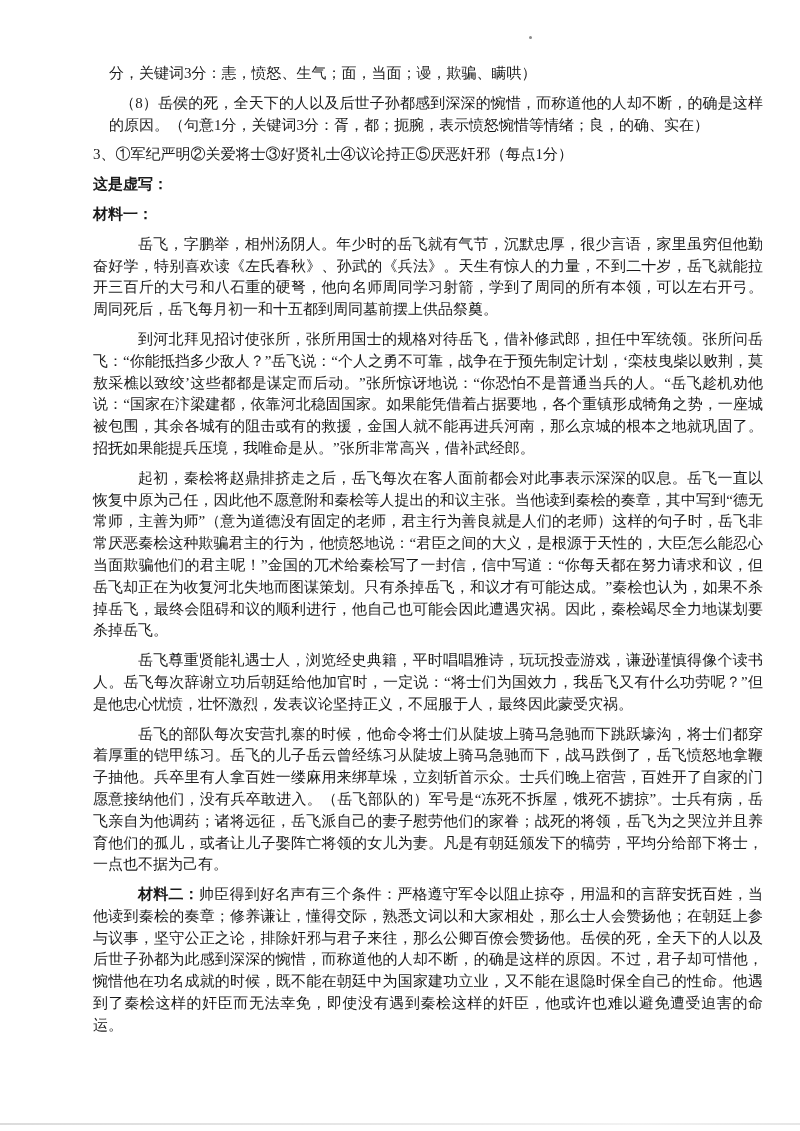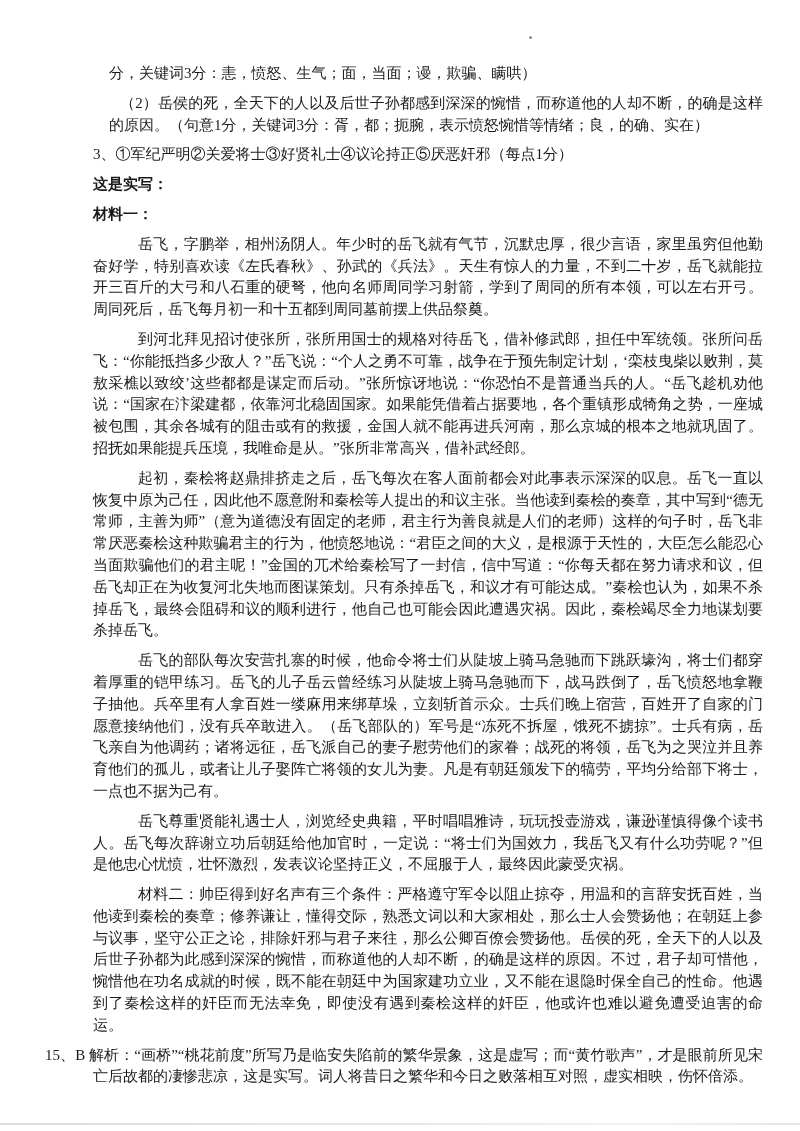--- a/index.html
+++ b/index.html
@@ -43,21 +43,21 @@
     text-align: left;
   }
   .label {
     font-weight: 700;
     text-align: left;
   }
   .para {
     text-indent: 3em;
   }
   .bold {
-    font-weight: 400;
+    font-weight: 700;
   }
   .q15-line {
     text-indent: -48px;
     padding-left: 0;
   }
   .artifact-dot {
     position: absolute;
     left: 529px;
     top: 36px;
     width: 3px;
@@ -78,45 +78,42 @@
 <body>
 
 <div class="page">
 
   <div class="artifact-dot"></div>
 
   <div class="content">
 
     <div class="q13-block">
       <p class="q13-line1">分，关键词3分：恚，愤怒、生气；面，当面；谩，欺骗、瞒哄）</p>
-      <p class="q13-item2">（2）岳侯的死，全天下的人以及后世子孙都感到深深的惋惜，而称道他的人却不断，的确是这样的原因。（句意1分，关键词3分：胥，都；扼腕，表示愤怒惋惜等情绪；良，的确、实在）</p>
+      <p class="q13-item2">（8）岳侯的死，全天下的人以及后世子孙都感到深深的惋惜，而称道他的人却不断，的确是这样的原因。（句意1分，关键词3分：胥，都；扼腕，表示愤怒惋惜等情绪；良，的确、实在）</p>
     </div>
 
     <p class="q14-line">3、①军纪严明②关爱将士③好贤礼士④议论持正⑤厌恶奸邪（每点1分）</p>
 
-    <p class="label">这是实写：</p>
+    <p class="label">这是虚写：</p>
 
     <p class="label">材料一：</p>
 
     <p class="para">岳飞，字鹏举，相州汤阴人。年少时的岳飞就有气节，沉默忠厚，很少言语，家里虽穷但他勤奋好学，特别喜欢读《左氏春秋》、孙武的《兵法》。天生有惊人的力量，不到二十岁，岳飞就能拉开三百斤的大弓和八石重的硬弩，他向名师周同学习射箭，学到了周同的所有本领，可以左右开弓。周同死后，岳飞每月初一和十五都到周同墓前摆上供品祭奠。</p>
 
     <p class="para">到河北拜见招讨使张所，张所用国士的规格对待岳飞，借补修武郎，担任中军统领。张所问岳飞：“你能抵挡多少敌人？”岳飞说：“个人之勇不可靠，战争在于预先制定计划，‘栾枝曳柴以败荆，莫敖采樵以致绞’这些都都是谋定而后动。”张所惊讶地说：“你恐怕不是普通当兵的人。“岳飞趁机劝他说：“国家在汴梁建都，依靠河北稳固国家。如果能凭借着占据要地，各个重镇形成犄角之势，一座城被包围，其余各城有的阻击或有的救援，金国人就不能再进兵河南，那么京城的根本之地就巩固了。招抚如果能提兵压境，我唯命是从。”张所非常高兴，借补武经郎。</p>
 
     <p class="para">起初，秦桧将赵鼎排挤走之后，岳飞每次在客人面前都会对此事表示深深的叹息。岳飞一直以恢复中原为己任，因此他不愿意附和秦桧等人提出的和议主张。当他读到秦桧的奏章，其中写到“德无常师，主善为师”（意为道德没有固定的老师，君主行为善良就是人们的老师）这样的句子时，岳飞非常厌恶秦桧这种欺骗君主的行为，他愤怒地说：“君臣之间的大义，是根源于天性的，大臣怎么能忍心当面欺骗他们的君主呢！”金国的兀术给秦桧写了一封信，信中写道：“你每天都在努力请求和议，但岳飞却正在为收复河北失地而图谋策划。只有杀掉岳飞，和议才有可能达成。”秦桧也认为，如果不杀掉岳飞，最终会阻碍和议的顺利进行，他自己也可能会因此遭遇灾祸。因此，秦桧竭尽全力地谋划要杀掉岳飞。</p>
 
 
+    <p class="para">岳飞尊重贤能礼遇士人，浏览经史典籍，平时唱唱雅诗，玩玩投壶游戏，谦逊谨慎得像个读书人。岳飞每次辞谢立功后朝廷给他加官时，一定说：“将士们为国效力，我岳飞又有什么功劳呢？”但是他忠心忧愤，壮怀激烈，发表议论坚持正义，不屈服于人，最终因此蒙受灾祸。</p>
+
     <p class="para">岳飞的部队每次安营扎寨的时候，他命令将士们从陡坡上骑马急驰而下跳跃壕沟，将士们都穿着厚重的铠甲练习。岳飞的儿子岳云曾经练习从陡坡上骑马急驰而下，战马跌倒了，岳飞愤怒地拿鞭子抽他。兵卒里有人拿百姓一缕麻用来绑草垛，立刻斩首示众。士兵们晚上宿营，百姓开了自家的门愿意接纳他们，没有兵卒敢进入。（岳飞部队的）军号是“冻死不拆屋，饿死不掳掠”。士兵有病，岳飞亲自为他调药；诸将远征，岳飞派自己的妻子慰劳他们的家眷；战死的将领，岳飞为之哭泣并且养育他们的孤儿，或者让儿子娶阵亡将领的女儿为妻。凡是有朝廷颁发下的犒劳，平均分给部下将士，一点也不据为己有。</p>
-
-    <p class="para">岳飞尊重贤能礼遇士人，浏览经史典籍，平时唱唱雅诗，玩玩投壶游戏，谦逊谨慎得像个读书人。岳飞每次辞谢立功后朝廷给他加官时，一定说：“将士们为国效力，我岳飞又有什么功劳呢？”但是他忠心忧愤，壮怀激烈，发表议论坚持正义，不屈服于人，最终因此蒙受灾祸。</p>
 
     <p class="para">
       <span class="bold">材料二：</span><span>帅臣得到好名声有三个条件：严格遵守军令以阻止掠夺，用温和的言辞安抚百姓，当他读到秦桧的奏章；修养谦让，懂得交际，熟悉文词以和大家相处，那么士人会赞扬他；在朝廷上参与议事，坚守公正之论，排除奸邪与君子来往，那么公卿百僚会赞扬他。岳侯的死，全天下的人以及后世子孙都为此感到深深的惋惜，而称道他的人却不断，的确是这样的原因。不过，君子却可惜他，惋惜他在功名成就的时候，既不能在朝廷中为国家建功立业，又不能在退隐时保全自己的性命。他遇到了秦桧这样的奸臣而无法幸免，即使没有遇到秦桧这样的奸臣，他或许也难以避免遭受迫害的命运。</span>
     </p>
 
-    <p class="q15-line">
-      <span class="bold">15、B</span><span class="bold">  解析：</span><span>“画桥”“桃花前度”所写乃是临安失陷前的繁华景象，这是虚写；而“黄竹歌声”，才是眼前所见宋亡后故都的凄惨悲凉，这是实写。词人将昔日之繁华和今日之败落相互对照，虚实相映，伤怀倍添。</span>
-    </p>
 
   </div>
 
   <div class="scan-edge"></div>
 
 </div>
 
 </body></html>

